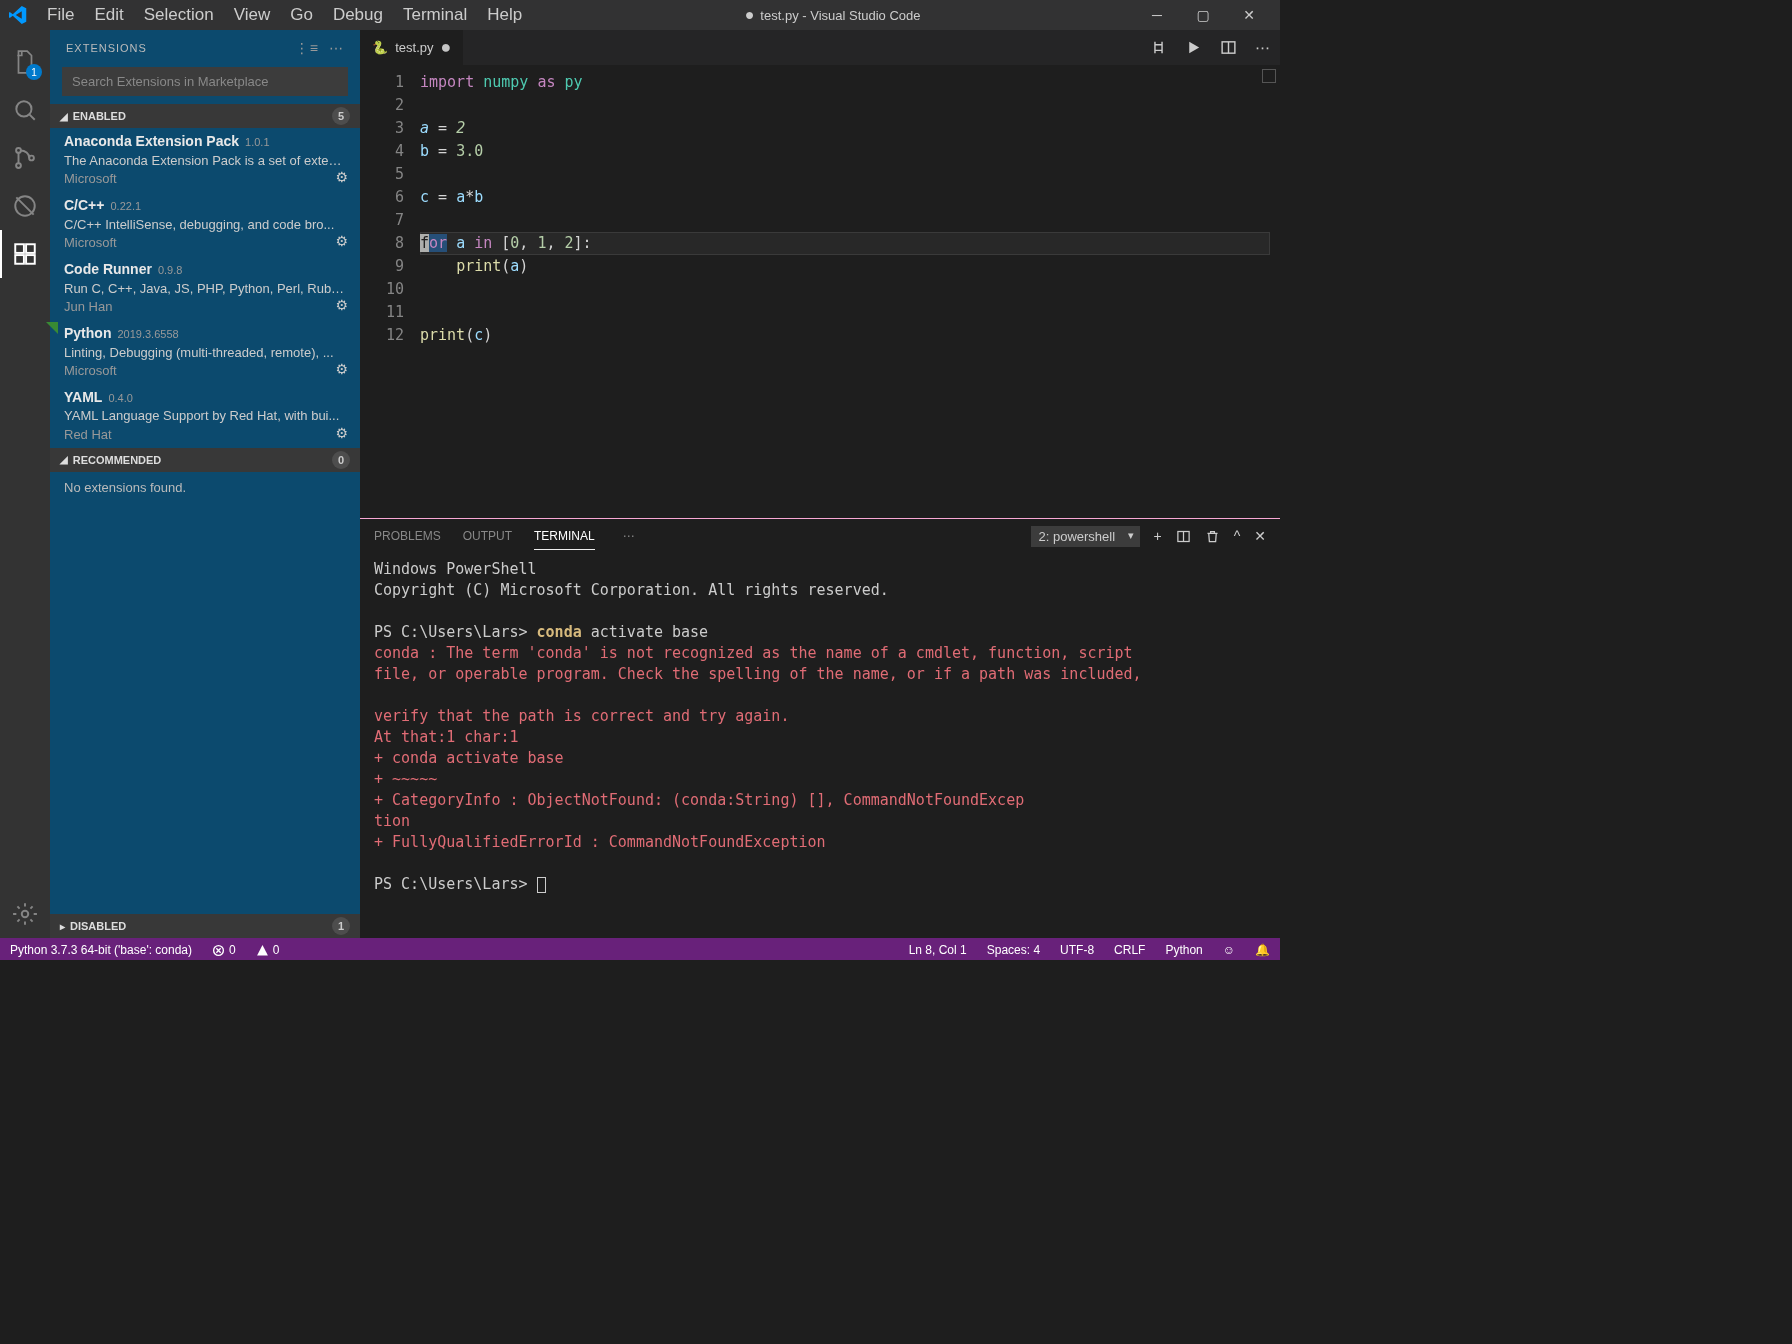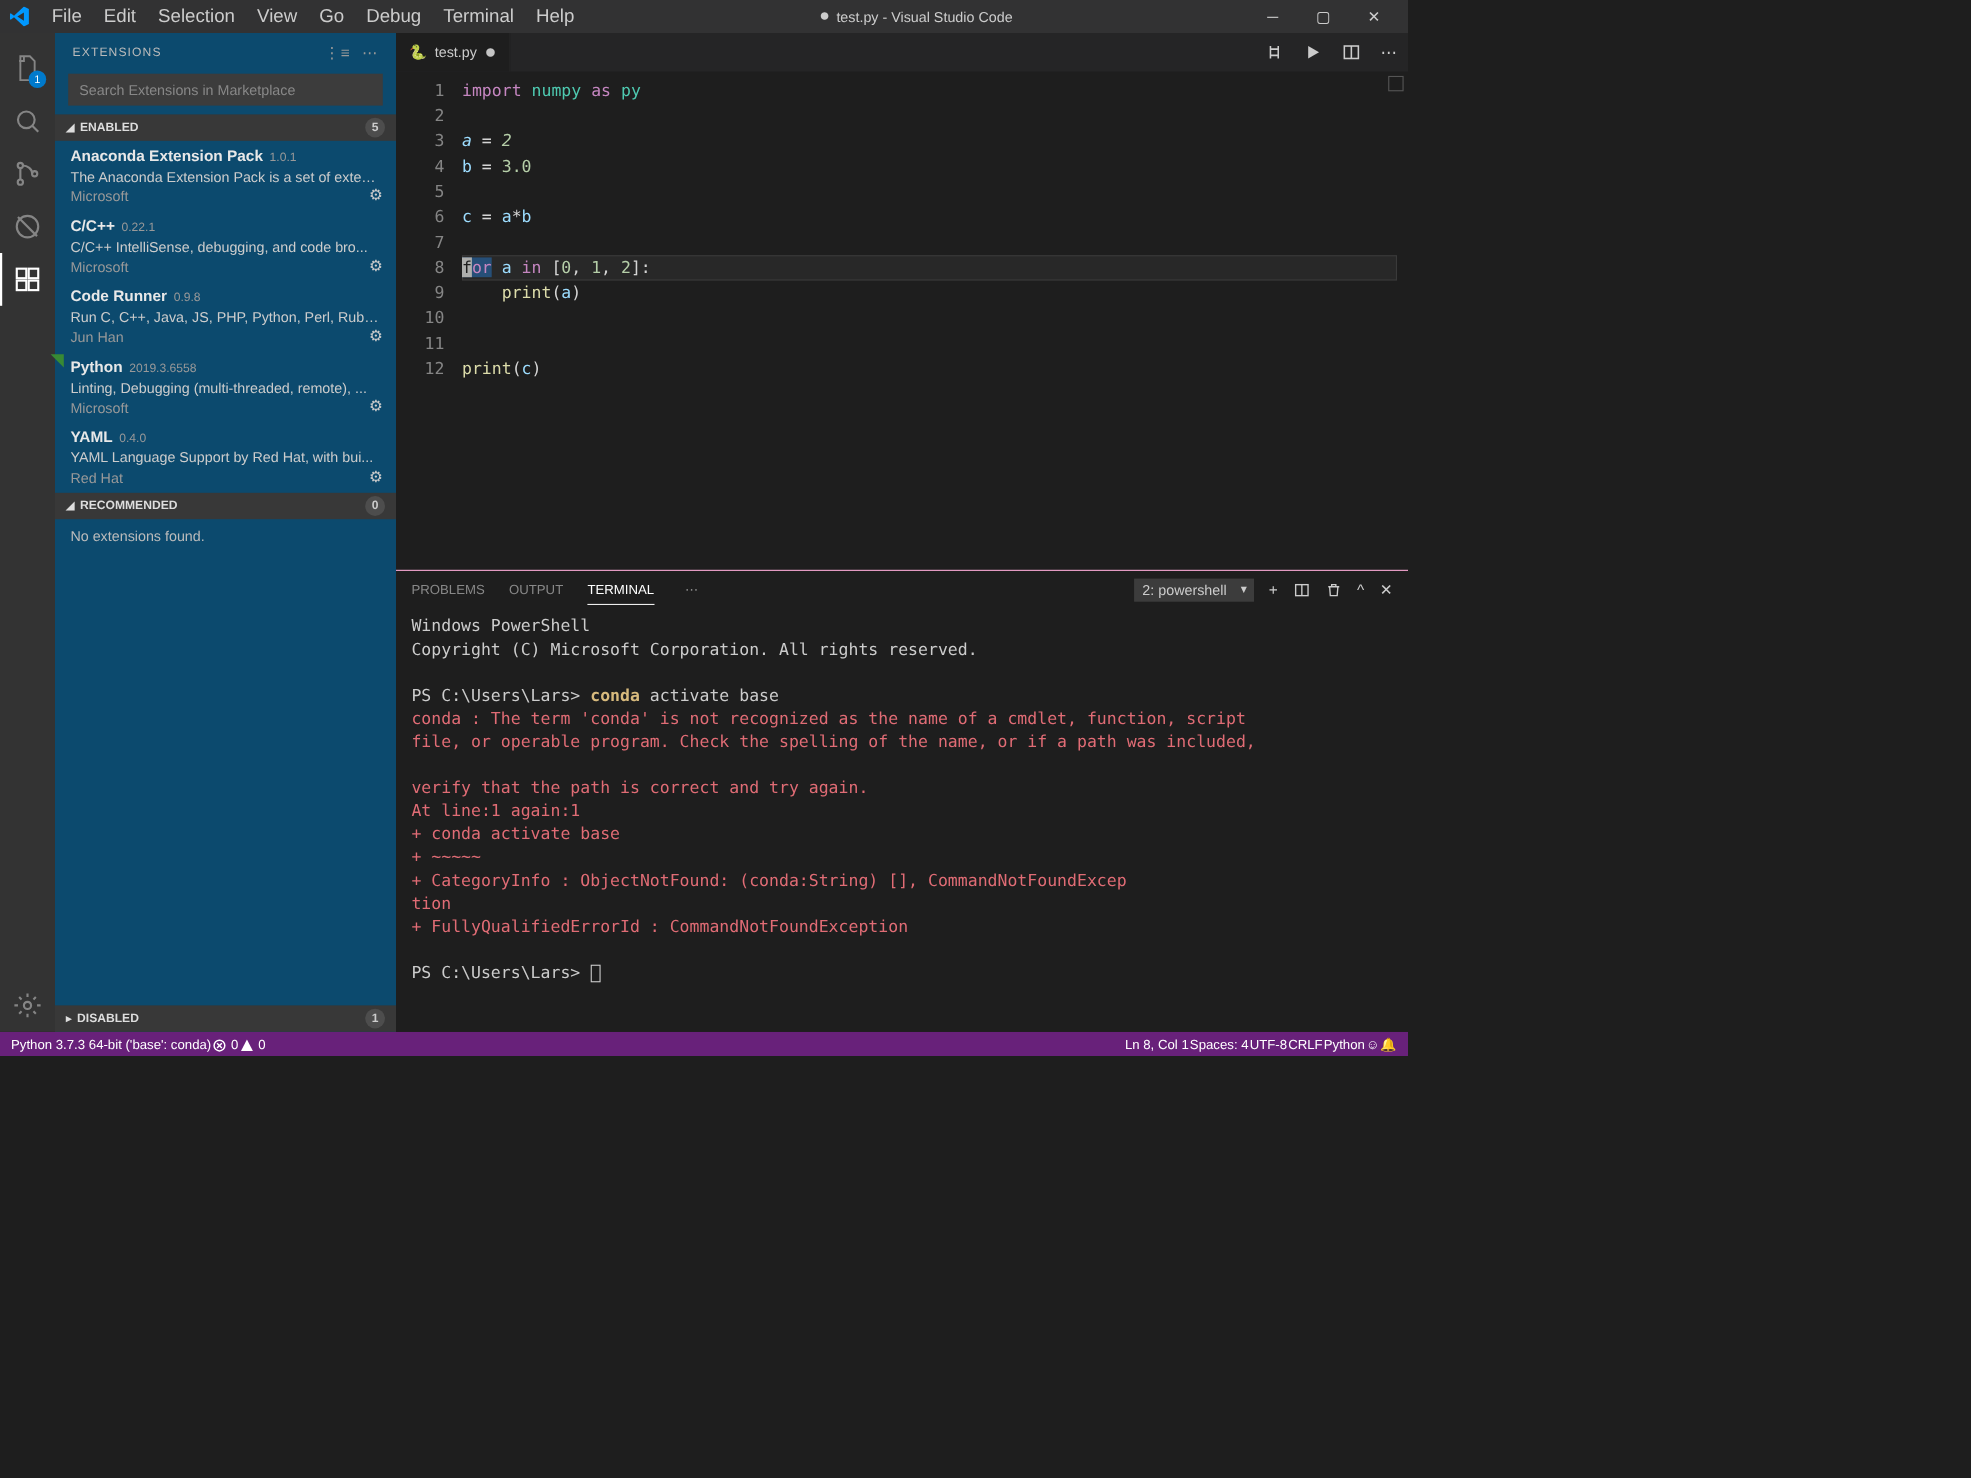--- a/index.html
+++ b/index.html
@@ -79,21 +79,21 @@
 .panel-right { margin-left:auto; display:flex;align-items:center;gap:14px;}
 .term-select { background:#3c3c3c; border:none; color:#ccc; padding:3px 24px 3px 8px; font-size:13px; appearance:none;}
 .term-select-wrap { position:relative; }
 .term-select-wrap::after { content:'▾'; position:absolute;right:6px;top:3px;color:#ccc;font-size:11px;pointer-events:none;}
 .panel-icon { color:#ccc;font-size:14px;}
 .terminal { flex:1; font-family:Consolas,monospace; font-size:15px; padding:6px 14px; line-height:21px; overflow:hidden; color:#ccc;}
 .term-yellow { color:#d7ba7d; font-weight:600;}
 .term-cmd { color:#e2c08d; font-weight:600;}
 .term-err { color:#e06c75;}
 .cursor-box { display:inline-block; width:9px; height:16px; border:1px solid #ccc; vertical-align:middle;}
-.statusbar { height:24px; background:#68217a; color:#fff; display:flex;align-items:center;font-size:12px;padding:0 10px;gap:1px;}
+.statusbar { height:24px; background:#68217a; color:#fff; display:flex;align-items:center;font-size:12px;padding:0 10px;gap:20px;}
 .statusbar .sb-spacer { flex:1; }
 .sb-item { display:flex;align-items:center;gap:4px;}
 svg { display:block; }
 </style>
 </head>
 <body>
 
 <div class="titlebar">
   <div class="logo">
     <svg width="18" height="18" viewBox="0 0 24 24">
@@ -318,21 +318,21 @@
       </div>
       <div class="terminal" id="terminal">
           <div>Windows PowerShell</div>
           <div>Copyright (C) Microsoft Corporation. All rights reserved.</div>
           <div>&nbsp;</div>
           <div><span>PS C:\Users\Lars&gt; </span><span class="term-yellow">conda</span><span> activate base</span></div>
           <div class="term-err">conda : The term 'conda' is not recognized as the name of a cmdlet, function, script</div>
           <div class="term-err">file, or operable program. Check the spelling of the name, or if a path was included,</div>
           <div class="term-err">&nbsp;</div>
           <div class="term-err">verify that the path is correct and try again.</div>
-          <div class="term-err">At line:1 again:1</div>
+          <div class="term-err">At that:1 char:1</div>
           <div class="term-err">+ conda activate base</div>
           <div class="term-err">+ ~~~~~</div>
           <div class="term-err">    + CategoryInfo          : ObjectNotFound: (conda:String) [], CommandNotFoundExcep</div>
           <div class="term-err">tion</div>
           <div class="term-err">    + FullyQualifiedErrorId : CommandNotFoundException</div>
           <div>&nbsp;</div>
           <div><span>PS C:\Users\Lars&gt; </span><span class="cursor-box"></span></div>
         </div>
     </div>
   </div>

